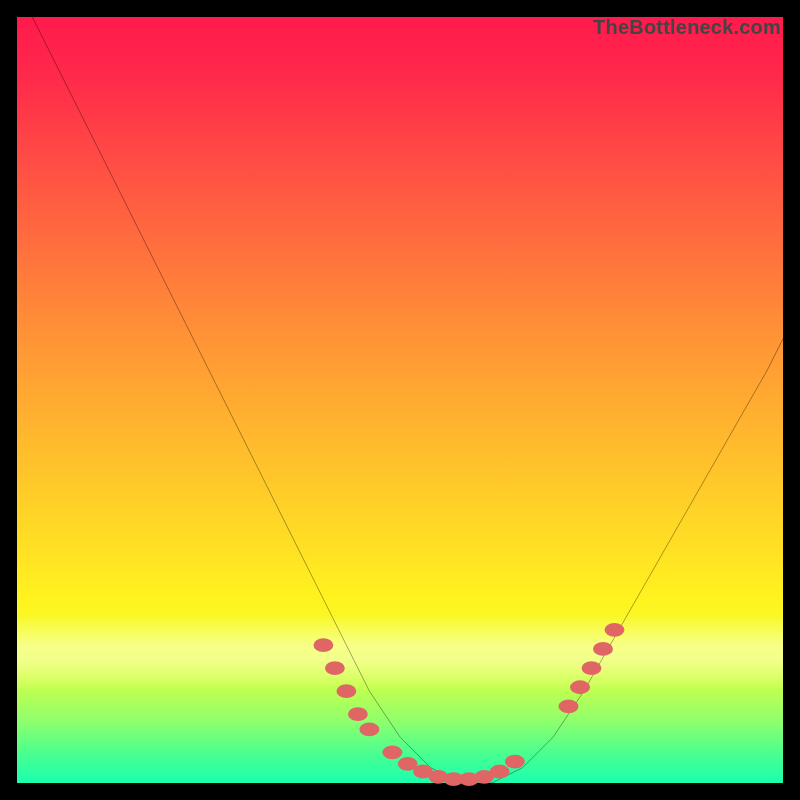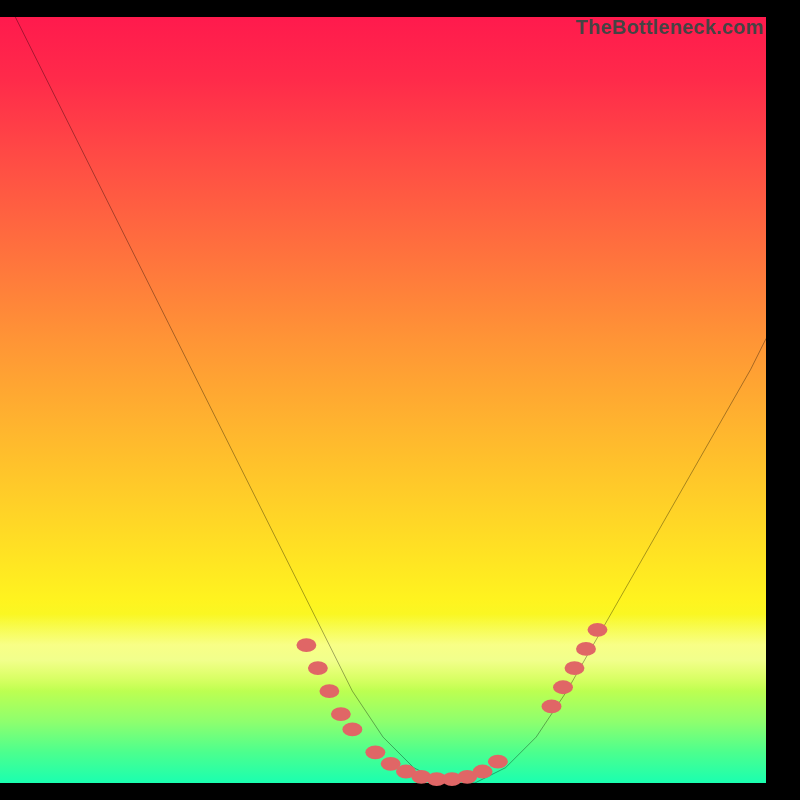--- a/index.html
+++ b/index.html
@@ -6,21 +6,21 @@
     margin: 0;
     padding: 0;
     width: 800px;
     height: 800px;
     background: #000;
     overflow: hidden;
     font-family: Arial, Helvetica, sans-serif;
   }
   .frame {
     position: absolute;
-    left: 0;
+    left: 17px;
     top: 17px;
     width: 766px;
     height: 766px;
     background: #000;
   }
   .plot-area {
     position: absolute;
     left: 0;
     top: 0;
     width: 766px;

